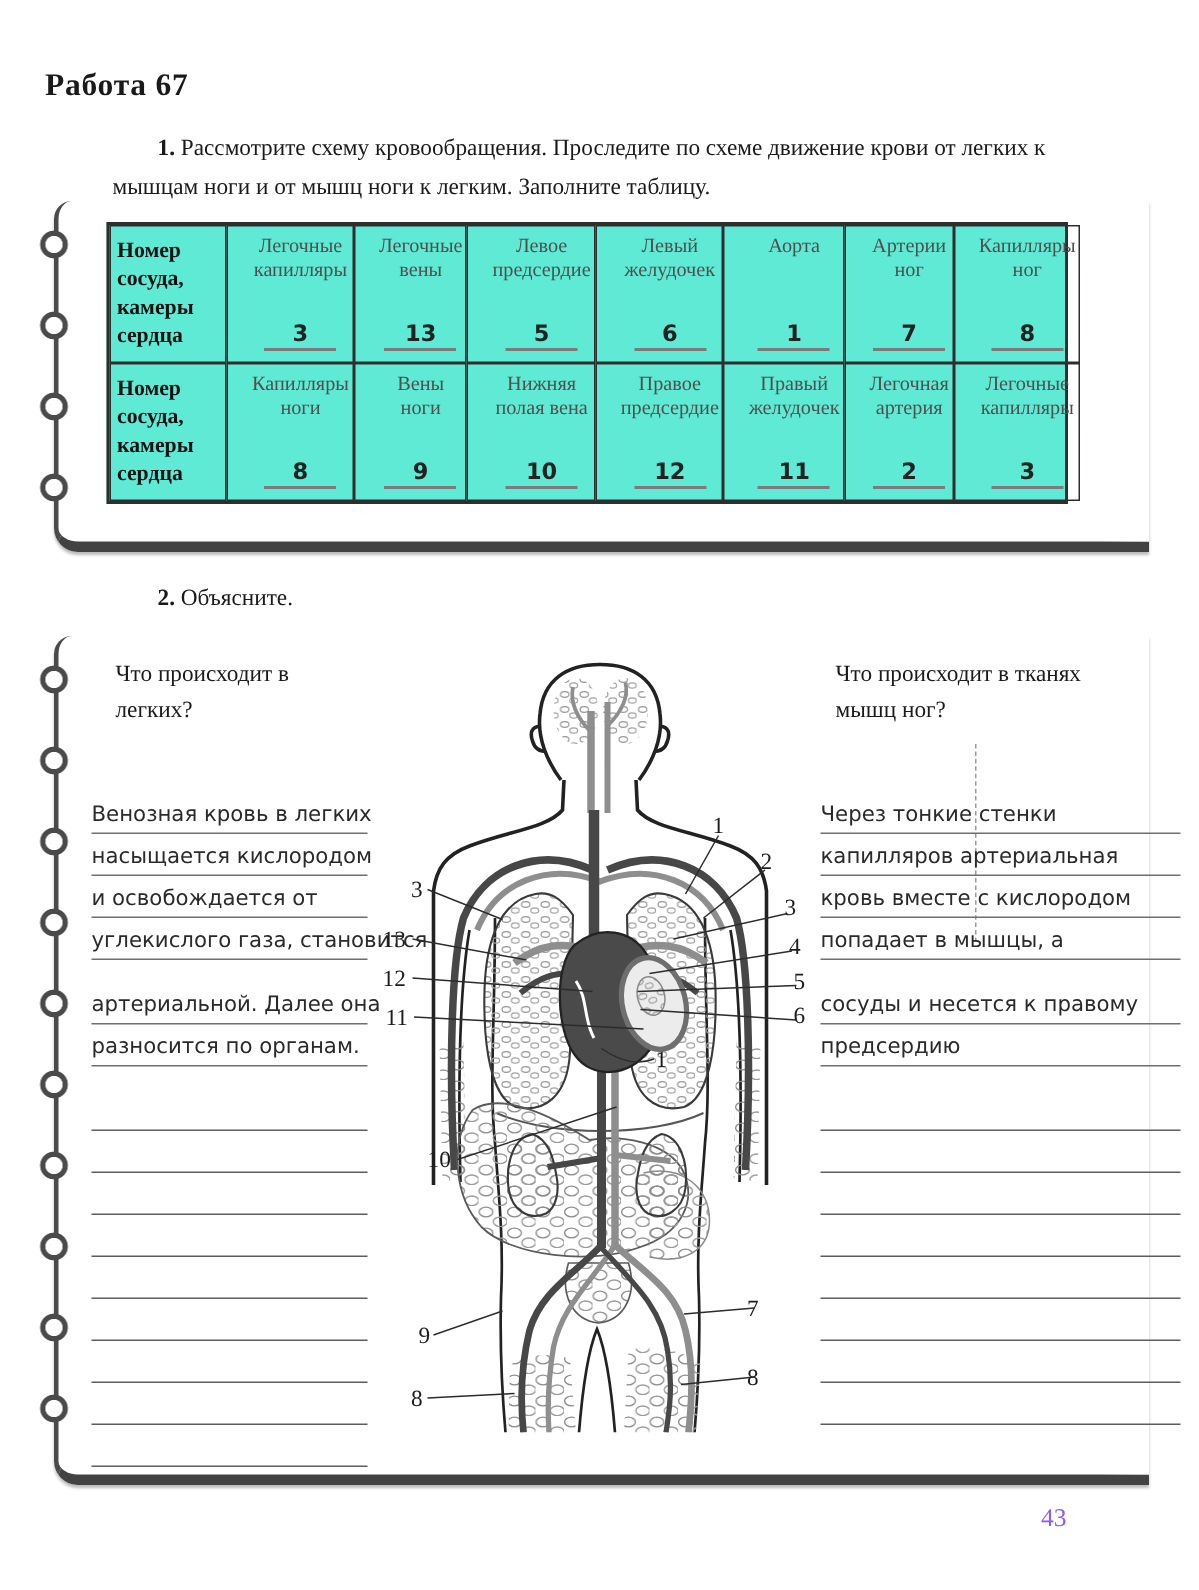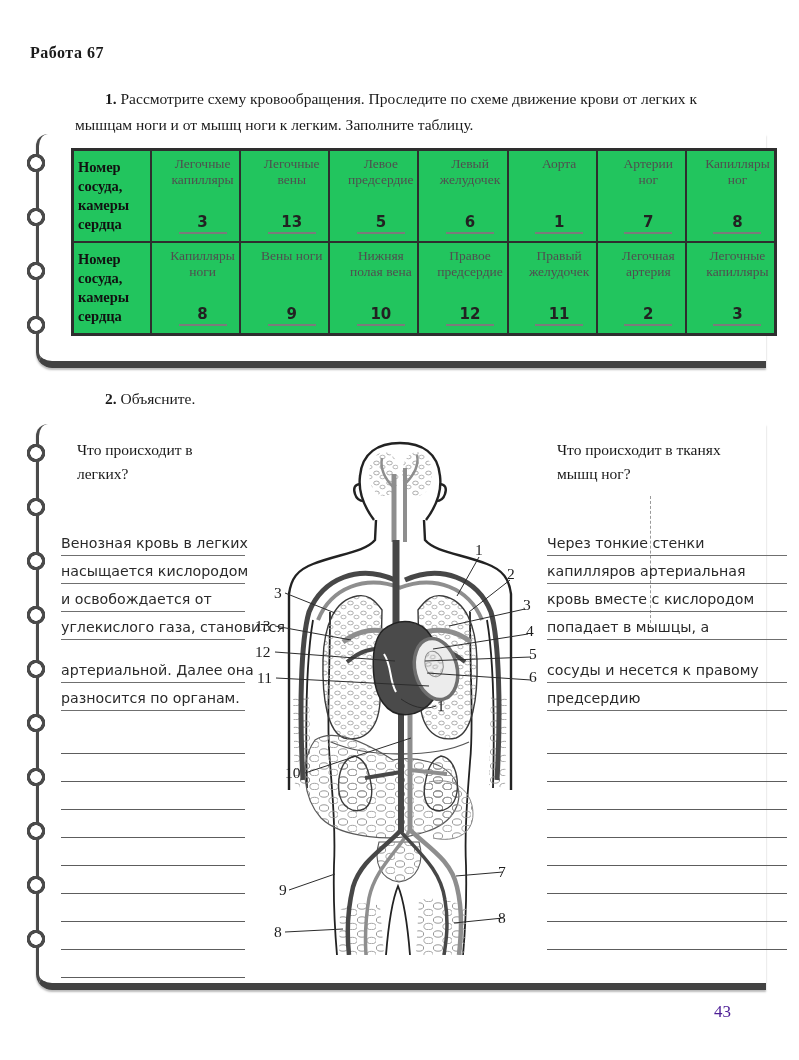--- a/index.html
+++ b/index.html
@@ -3,21 +3,21 @@
 <meta charset="utf-8">
 <style>
   * { margin:0; padding:0; box-sizing:border-box; }
   html,body { background:#fff; }
   .page {
     position:relative; width:799px; height:1060px; background:#fff;
     font-family:"Liberation Serif", serif; color:#1a1a1a; overflow:hidden;
   }
   .title {
     position:absolute; left:30px; top:44px;
-    font-size:16px; font-weight:bold; letter-spacing:0.5px;
+    font-size:21px; font-weight:bold; letter-spacing:0.5px;
   }
   .task { position:absolute; left:75px; width:655px; font-size:15.5px; line-height:26px; }
   .task1 { top:86px; text-indent:30px; }
   .task2 { top:386px; text-indent:30px; }
   .task b { font-weight:bold; }
 
   
   .panel {
     position:absolute; left:36px; width:730px; background:transparent;
     border-left:3px solid #4a4a4a;
@@ -29,23 +29,23 @@
   .panel::before {
     content:""; position:absolute; left:-16px; top:2px; bottom:10px; width:26px;
     background-image:radial-gradient(circle at 13px 27px, #ffffff 5.5px, #4a4a4a 6px 9px, rgba(0,0,0,0) 9.5px);
     background-size:26px 54px; background-repeat:repeat-y;
   }
   .panel1 { top:134px; height:234px; }
   .panel2 { top:424px; height:566px; }
 
   
   .ctable {
-    position:absolute; left:32px; top:14px; width:706px;
+    position:absolute; left:32px; top:14px; width:641px;
     display:grid; grid-template-columns:78px repeat(7, 1fr);
-    border:2px solid #2e2e2e; background:#22c55e;
+    border:2px solid #2e2e2e; background:#5eead4;
   }
   .cell {
     border:1px solid #2e2e2e; min-height:92px;
     display:flex; flex-direction:column; align-items:center;
     padding:5px 2px 7px 16px;
   }
   .cell.hdr {
     align-items:flex-start; padding:7px 4px;
     font-weight:bold; font-size:14.5px; line-height:1.3; color:#111;
   }
@@ -75,21 +75,21 @@
   .crease {
     position:absolute; left:611px; top:72px; height:132px; width:0;
     border-left:1px dashed #9a9a9a;
   }
 
   
   .diagram { position:absolute; left:204px; top:16px; width:300px; height:515px; }
   .diagram svg { display:block; }
   .dlabel { font-family:"Liberation Serif", serif; font-size:15.5px; fill:#1d1d1d; }
 
-  .pagenum { position:absolute; left:694px; top:1002px; font-size:17px; color:#4c1d95;margin-left:20px; }
+  .pagenum { position:absolute; left:694px; top:1002px; font-size:17px; color:#8b5cf6; }
 </style>
 </head>
 <body>
 
 <div class="page">
 
   <div class="title">Работа 67</div>
 
   <div class="task task1">
     <b>1.</b>

